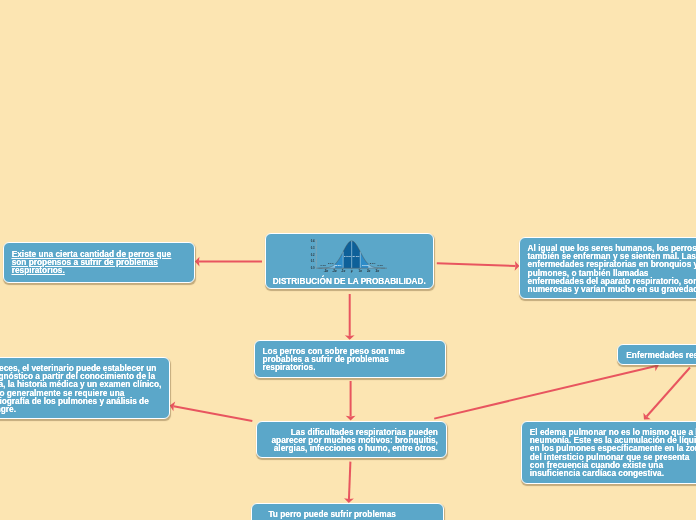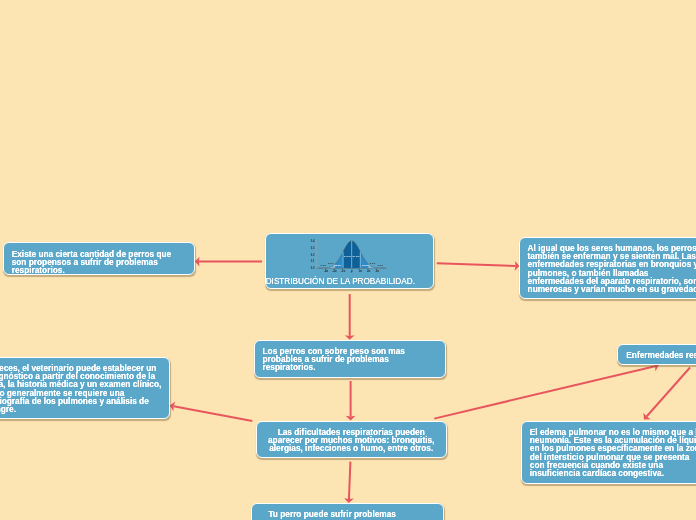--- a/index.html
+++ b/index.html
@@ -8,21 +8,21 @@
   #stage{position:relative;width:696px;height:520px;overflow:hidden;background:#fce5b2;}
   svg.conn{position:absolute;left:0;top:0;width:696px;height:520px;pointer-events:none;z-index:2;}
   svg text{font-family:"Liberation Sans",sans-serif;}
   .node{position:absolute;background:#5ba7c9;border:1.5px solid #ffffff;border-radius:6px;
         box-sizing:border-box;color:#ffffff;font-weight:bold;z-index:5;
         box-shadow:0.8px 1.4px 0.9px rgba(110,85,45,.40);}
   .node .txt{font-size:8.3px;line-height:8.25px;padding:6.2px 8px 0 8px;white-space:pre;
               text-shadow:0 0 0.45px rgba(255,255,255,.95);}
   .chartwrap{position:absolute;left:40px;top:2.5px;width:84px;height:38px;}
   .central-title{position:absolute;left:0;right:0;top:43px;text-shadow:0 0 0.45px rgba(255,255,255,.95);
-       font-size:8.2px;font-weight:normal;text-align:left;}
+       font-size:8.2px;font-weight:bold;text-align:center;}
 </style>
 </head>
 <body>
 
 <div id="stage">
   <svg class="conn" viewBox="0 0 696 520">
     <line x1="262.00" y1="261.60" x2="198.80" y2="261.60" stroke="#e8555f" stroke-width="2.0"></line>
     <polygon points="194.90,261.60 199.50,256.70 198.80,261.60 199.50,266.50" fill="#e8555f"></polygon>
     <line x1="436.80" y1="263.30" x2="515.50" y2="265.97" stroke="#e8555f" stroke-width="2.0"></line>
     <polygon points="519.40,266.10 514.64,270.84 515.50,265.97 514.97,261.05" fill="#e8555f"></polygon>
@@ -89,21 +89,21 @@
       <text x="59.29" y="30.30" font-size="2.3" fill="#ffffff" text-anchor="middle">13.6%</text>
       <text x="24.84" y="27.60" font-size="2.45" fill="#2b2e32" text-anchor="middle">2.1%</text>
       <text x="66.56" y="27.60" font-size="2.45" fill="#2b2e32" text-anchor="middle">2.1%</text>
       <text x="17.23" y="29.80" font-size="2.45" fill="#2b2e32" text-anchor="middle">0.1%</text>
       <text x="74.17" y="29.80" font-size="2.45" fill="#2b2e32" text-anchor="middle">0.1%</text>
     </svg>
     </div>
     <div class="central-title">DISTRIBUCIÓN DE LA PROBABILIDAD.</div>
   </div>
 
-  <div class="node" style="left:2.7px;top:242.4px;width:192.0px;height:33px;">
+  <div class="node" style="left:2.7px;top:242.4px;width:192.0px;height:41px;text-decoration:underline;">
     <div class="txt" style="text-align:left;">Existe una cierta cantidad de perros que
 son propensos a sufrir de problemas
 respiratorios.</div>
   </div>
   <div class="node" style="left:518.6px;top:236.8px;width:191.0px;height:62.7px;">
     <div class="txt" style="text-align:left;">Al igual que los seres humanos, los perros
 también se enferman y se sienten mal. Las
 enfermedades respiratorias en bronquios y
 pulmones, o también llamadas
 enfermedades del aparato respiratorio, son
@@ -116,21 +116,21 @@
   </div>
   <div class="node" style="left:-22.5px;top:356.8px;width:192.0px;height:62.7px;">
     <div class="txt" style="text-align:left;">A veces, el veterinario puede establecer un
 diagnóstico a partir del conocimiento de la
 raza, la historia médica y un examen clínico,
 pero generalmente se requiere una
 radiografía de los pulmones y análisis de
 sangre.</div>
   </div>
   <div class="node" style="left:255.5px;top:420.7px;width:191.4px;height:37.3px;">
-    <div class="txt" style="text-align:center;">Las dificultades respiratorias pueden
+    <div class="txt" style="text-align:right;">Las dificultades respiratorias pueden
 aparecer por muchos motivos: bronquitis,
 alergias, infecciones o humo, entre otros.</div>
   </div>
   <div class="node" style="left:617.3px;top:344.1px;width:127.0px;height:20.5px;">
     <div class="txt" style="text-align:left;">Enfermedades respiratorias</div>
   </div>
   <div class="node" style="left:520.8px;top:420.7px;width:191.0px;height:62.9px;">
     <div class="txt" style="text-align:left;">El edema pulmonar no es lo mismo que a la
 neumonía. Este es la acumulación de líquido
 en los pulmones específicamente en la zona

